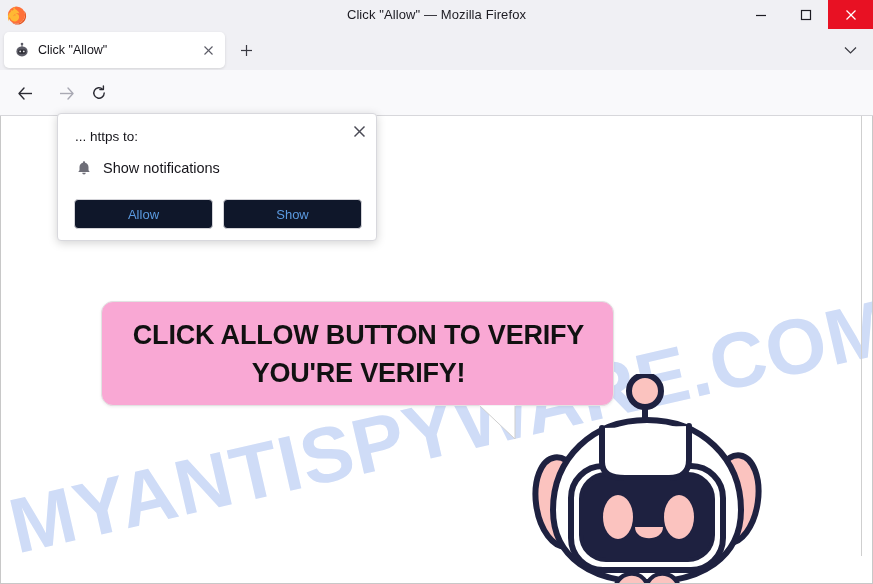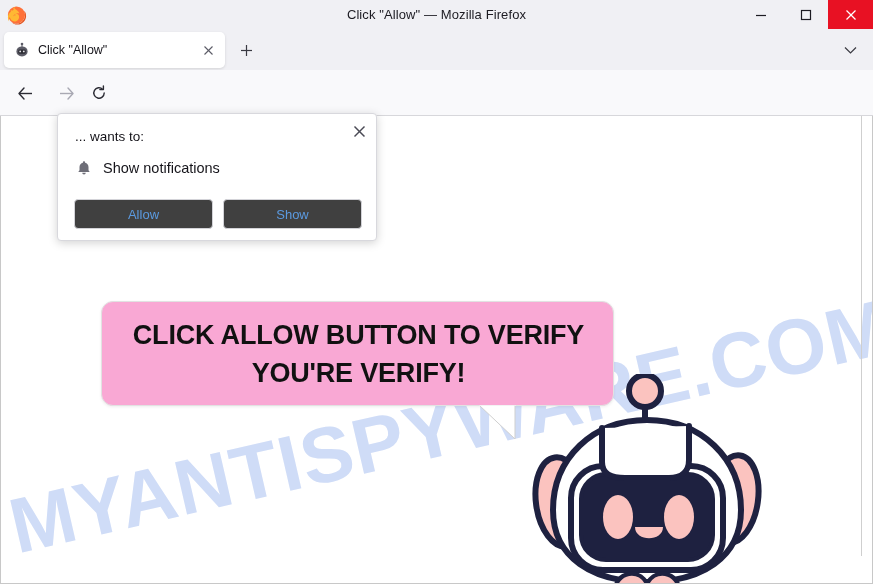--- a/index.html
+++ b/index.html
@@ -287,21 +287,21 @@
     position: absolute;
     left: 16px; top: 85px;
     width: 288px;
     display: flex;
     gap: 10px;
   }
   .perm-btn {
     width: 139px; height: 30px;
     border: 1px solid #d3d3d8;
     border-radius: 4px;
-    background: #404040;
+    background: #0f172a;
     display: flex;
     align-items: center;
     justify-content: center;
     font-size: 13px;
     color: #5b9ae0;
     box-sizing: border-box;
   }
 </style>
 </head>
 <body>
@@ -509,21 +509,21 @@
     <div class="scrollbar-line"></div>
   </div>
 
   <div class="permpanel">
     <div class="perm-close">
       <svg width="13" height="13" viewBox="0 0 13 13">
           <line x1="1.5" y1="1.5" x2="11.5" y2="11.5" stroke="#4a4a55" stroke-width="1.5"></line>
           <line x1="11.5" y1="1.5" x2="1.5" y2="11.5" stroke="#4a4a55" stroke-width="1.5"></line>
         </svg>
     </div>
-    <div class="perm-host">... wants to:</div>
+    <div class="perm-host">... https to:</div>
     <div class="perm-row">
       <span class="perm-bell">
         <svg width="18" height="18" viewBox="0 0 18 18">
           <path d="M9 2.2c-.6 0-1.1.5-1.1 1.1v.5C5.9 4.3 4.5 6 4.5 8.1v3.1l-1.2 1.8h11.4L13.5 11.2V8.1c0-2.1-1.4-3.8-3.4-4.3v-.5c0-.6-.5-1.1-1.1-1.1z" fill="#6e6e78"></path>
           <path d="M7.2 13.8a1.8 1.8 0 0 0 3.6 0z" fill="#6e6e78"></path>
         </svg>
       </span>
       <span class="perm-label">Show notifications</span>
     </div>
     <div class="perm-buttons">

